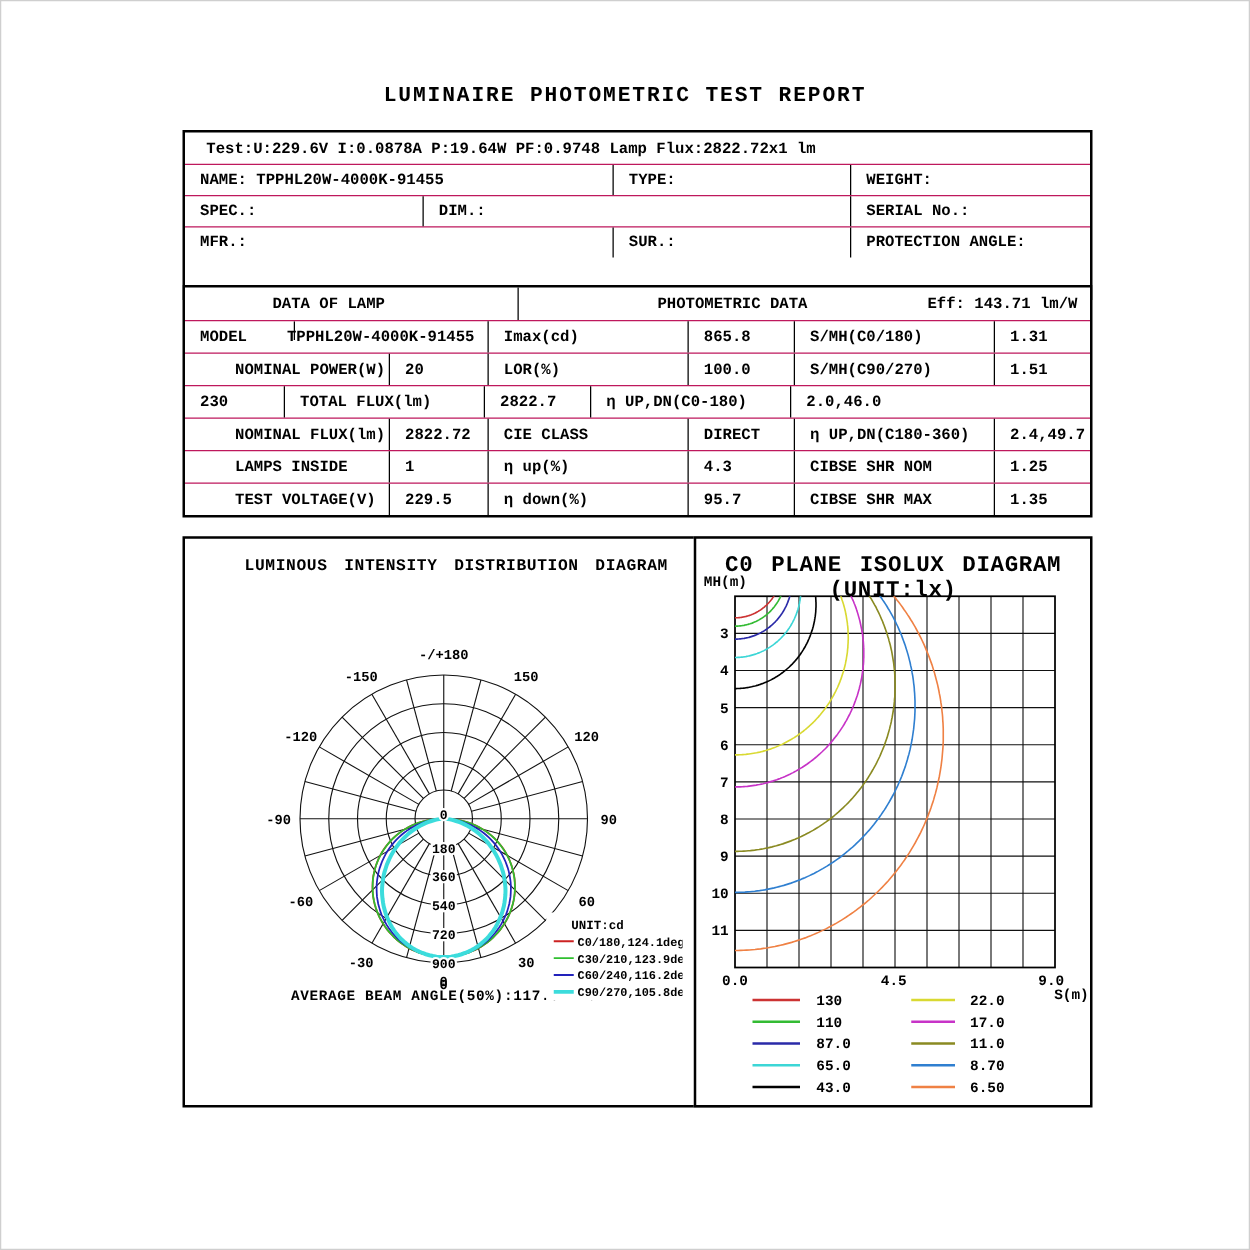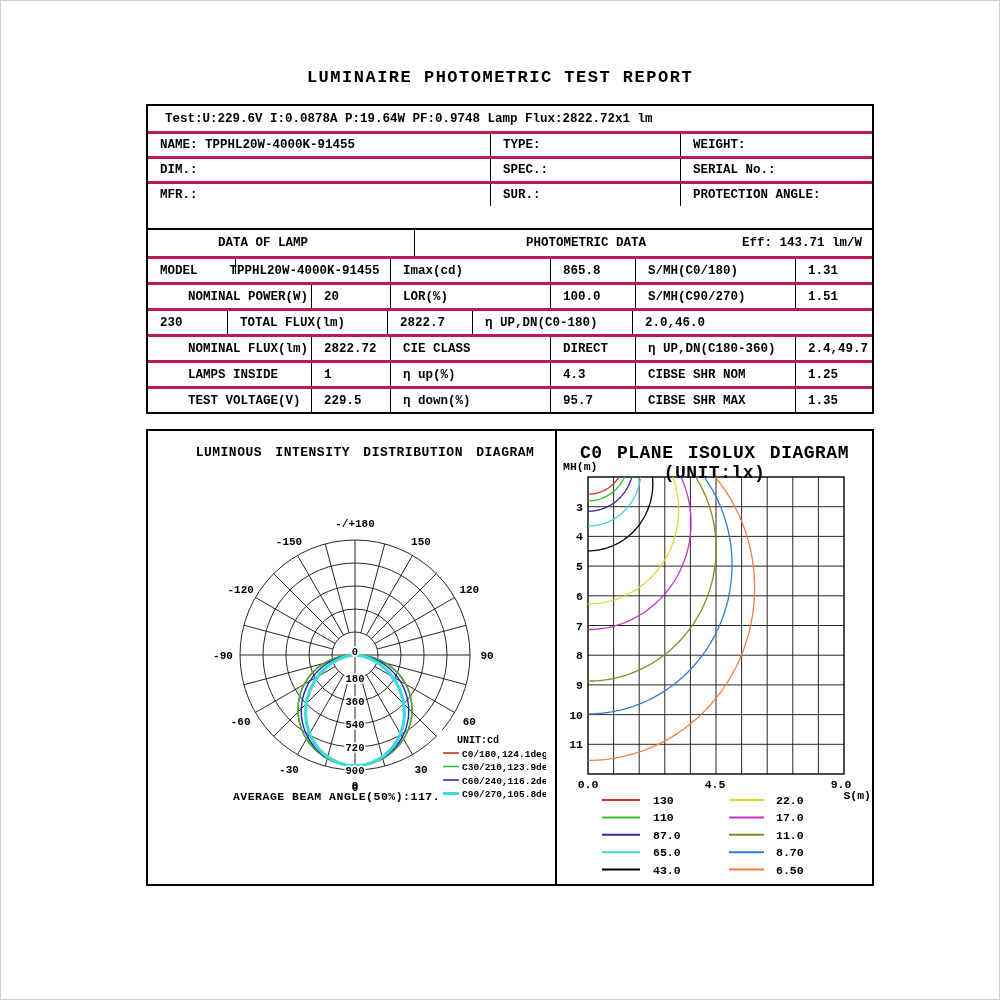--- a/index.html
+++ b/index.html
@@ -5,21 +5,21 @@
   html,body{margin:0;padding:0;background:#fff;}
   body{width:1000px;height:1000px;position:relative;
        font-family:"Liberation Mono","DejaVu Sans Mono",monospace;
        font-weight:bold;color:#000;}
   .frame{position:absolute;inset:0;border:1px solid #cfcfcf;pointer-events:none;}
   .page-title{position:absolute;top:68px;left:0;width:1000px;text-align:center;
               font-size:17px;letter-spacing:1.5px;}
   .tbl{position:absolute;border:2px solid #000;box-sizing:border-box;background:#fff;}
   #info-table{left:146px;top:104px;width:728px;height:136px;}
   #data-table{left:146px;top:228px;width:728px;height:186px;}
-  .trow{display:flex;box-sizing:border-box;border-top:3px solid #be185d;}
+  .trow{display:flex;box-sizing:border-box;border-top:1px solid #be185d;}
   .trow:first-child{border-top:none;}
   .tcell{box-sizing:border-box;border-left:1px solid #000;display:flex;align-items:center;
          font-size:12.5px;padding-left:12px;overflow:hidden;white-space:nowrap;position:relative;}
   .tcell:first-child{border-left:none;}
   #info-table .trow{height:25px;}
   #info-table .c1{width:342px;}
   #info-table .c2{width:190px;}
   #info-table .c3{width:192px;}
   #info-table .full{width:724px;padding-left:17px;}
   #data-table .trow{height:26px;}
@@ -57,22 +57,22 @@
 <div id="info-table" class="tbl">
   <div class="trow">
     <div class="tcell full">Test:U:229.6V I:0.0878A P:19.64W PF:0.9748  Lamp Flux:2822.72x1 lm</div>
   </div>
   <div class="trow">
     <div class="tcell c1">NAME: TPPHL20W-4000K-91455</div>
     <div class="tcell c2">TYPE:</div>
     <div class="tcell c3">WEIGHT:</div>
   </div>
   <div class="trow">
+    <div class="tcell c2">SPEC.:</div>
     <div class="tcell c1">DIM.:</div>
-    <div class="tcell c2">SPEC.:</div>
     <div class="tcell c3">SERIAL No.:</div>
   </div>
   <div class="trow">
     <div class="tcell c1">MFR.:</div>
     <div class="tcell c2">SUR.:</div>
     <div class="tcell c3">PROTECTION ANGLE:</div>
   </div>
 </div>
 
 <div id="data-table" class="tbl">

